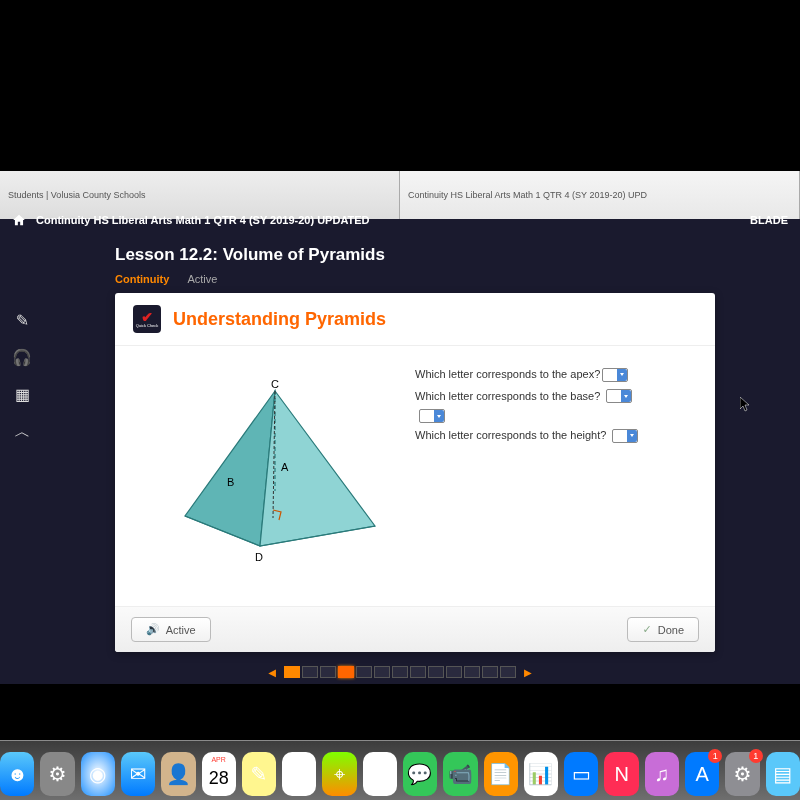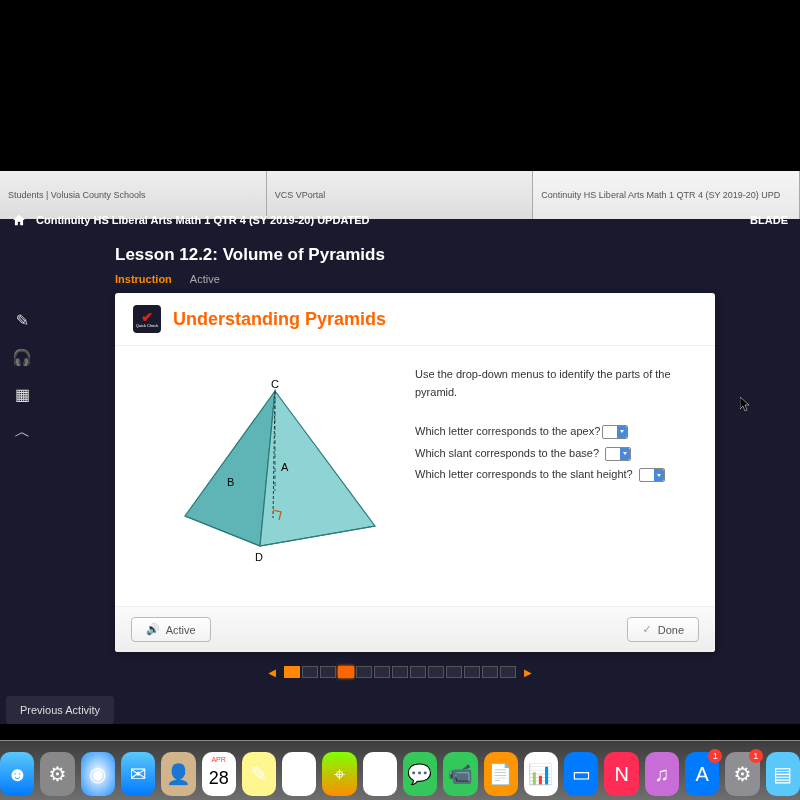--- a/index.html
+++ b/index.html
@@ -287,42 +287,41 @@
       justify-content: center;
     }
   </style>
 </head>
 <body>
 
 <div class="blackspace-top"></div>
 
 <div class="browser-tabs">
   <div class="browser-tab">Students | Volusia County Schools</div>
-  <div class="browser-tab">VCS VPortal</div>
   <div class="browser-tab active">Continuity HS Liberal Arts Math 1 QTR 4 (SY 2019-20) UPD</div>
 </div>
 
 <div class="course-header">
   <div class="course-header-left">
     <span class="home-icon">
       <svg viewBox="0 0 24 24" width="14" height="14" fill="#fff">
           <path d="M12 3l10 9h-3v9h-5v-6h-4v6H5v-9H2z"></path>
         </svg>
     </span>
     <span>Continuity HS Liberal Arts Math 1 QTR 4 (SY 2019-20) UPDATED</span>
   </div>
   <span>BLADE</span>
 </div>
 
 <div class="lesson-area">
 
   <div class="lesson-header">
     <div class="lesson-title">Lesson 12.2: Volume of Pyramids</div>
     <div class="lesson-tabs">
-      <span class="lesson-tab-active">Instruction</span>
+      <span class="lesson-tab-active">Continuity</span>
       <span class="lesson-tab-inactive">Active</span>
     </div>
   </div>
 
   <div class="content-row">
     <div class="left-toolbar">
       <span class="toolbar-icon">✎</span>
       <span class="toolbar-icon">🎧</span>
       <span class="toolbar-icon">▦</span>
       <span class="toolbar-icon">︿</span>
@@ -356,36 +355,40 @@
             <path d="M 108 134 l 8 2 l -2 8" fill="none" stroke="#cc5500" stroke-width="1.2"></path>
 
             <text class="label-text" x="106" y="12">C</text>
             <text class="label-text" x="116" y="95">A</text>
             <text class="label-text" x="62" y="110">B</text>
             <text class="label-text" x="90" y="185">D</text>
           </svg>
         </div>
 
         <div class="question-area">
-          <div class="question-intro">Use the drop-down menus to identify the parts of the pyramid.</div>
 
           <div class="question-row">
             <span>Which letter corresponds to the apex?</span>
             <span class="dropdown">
                 <span class="dropdown-caret"></span>
               </span>
           </div>
           <div class="question-row">
-            <span>Which slant corresponds to the base?</span>
+            <span>Which letter corresponds to the base?</span>
             <span class="dropdown" style="margin-left:4px">
                 <span class="dropdown-caret"></span>
               </span>
           </div>
           <div class="question-row">
-            <span>Which letter corresponds to the slant height?</span>
+            <span class="dropdown" style="margin-left:4px">
+                <span class="dropdown-caret"></span>
+              </span>
+          </div>
+          <div class="question-row">
+            <span>Which letter corresponds to the height?</span>
             <span class="dropdown" style="margin-left:4px">
                 <span class="dropdown-caret"></span>
               </span>
           </div>
         </div>
       </div>
 
       <div class="panel-footer">
         <button class="footer-btn">
           <span>🔊</span>
@@ -410,21 +413,20 @@
     <span class="prog-box"></span>
     <span class="prog-box"></span>
     <span class="prog-box"></span>
     <span class="prog-box"></span>
     <span class="prog-box"></span>
     <span class="prog-box"></span>
     <span class="prog-box"></span>
     <span class="prog-arrow">▶</span>
   </div>
 
-  <div class="prev-activity-bar">Previous Activity</div>
 </div>
 
 <svg class="cursor" viewBox="0 0 12 16">
   <path d="M0 0 L0 12 L3 9 L5 14 L7 13 L5 8 L9 8 Z" fill="#000" stroke="#fff" stroke-width="0.5"></path>
 </svg>
 
 <div class="dock" id="dock">
     <div class="dock-icon" style="background: linear-gradient(rgb(90, 200, 250), rgb(0, 122, 255)); color: rgb(255, 255, 255);">☻</div>
     <div class="dock-icon" style="background: rgb(136, 136, 136); color: rgb(255, 255, 255);">⚙</div>
     <div class="dock-icon" style="background: radial-gradient(rgb(255, 255, 255), rgb(30, 144, 255)); color: rgb(255, 255, 255);">◉</div>

